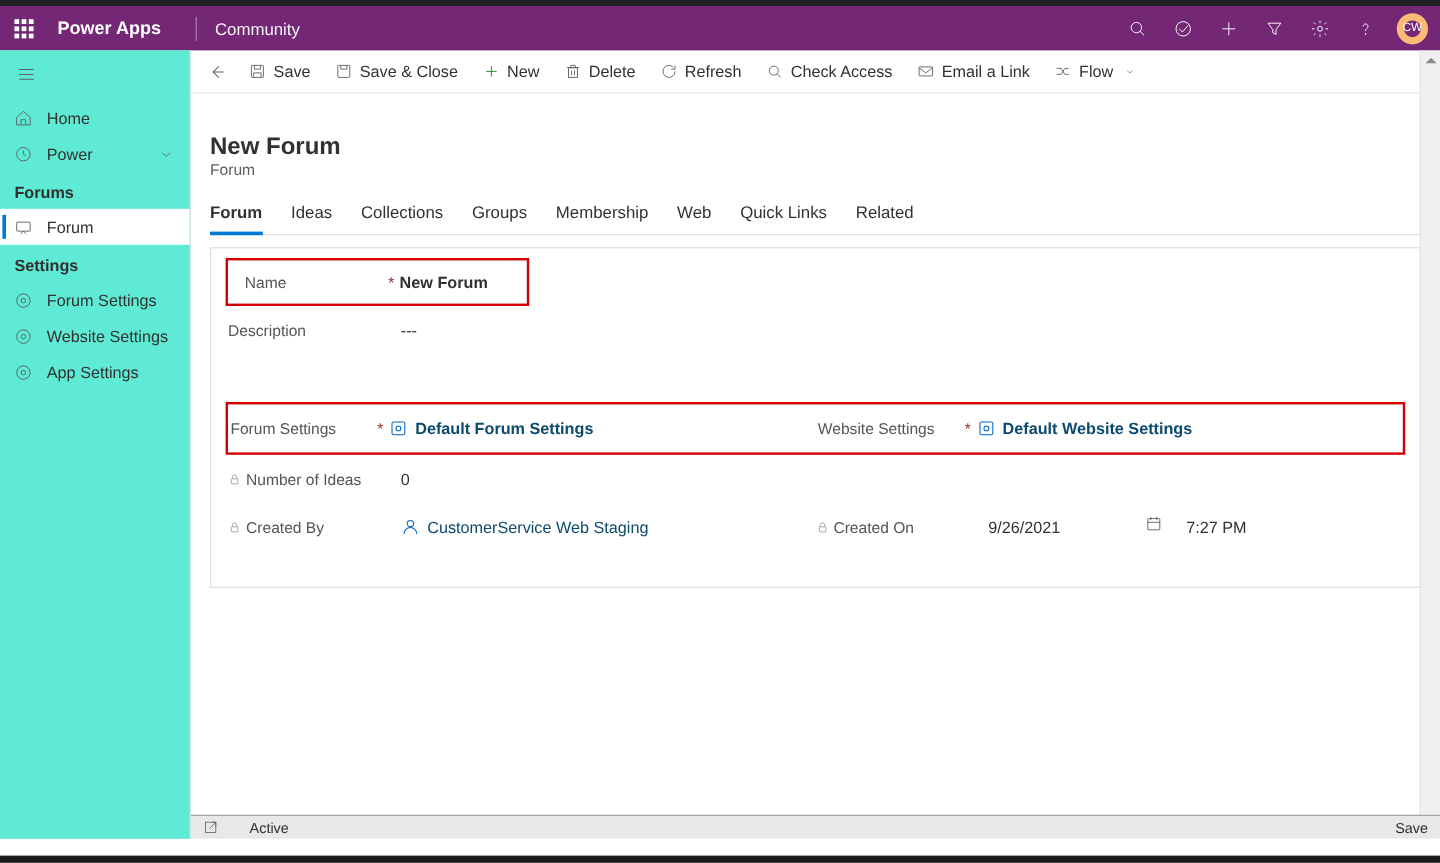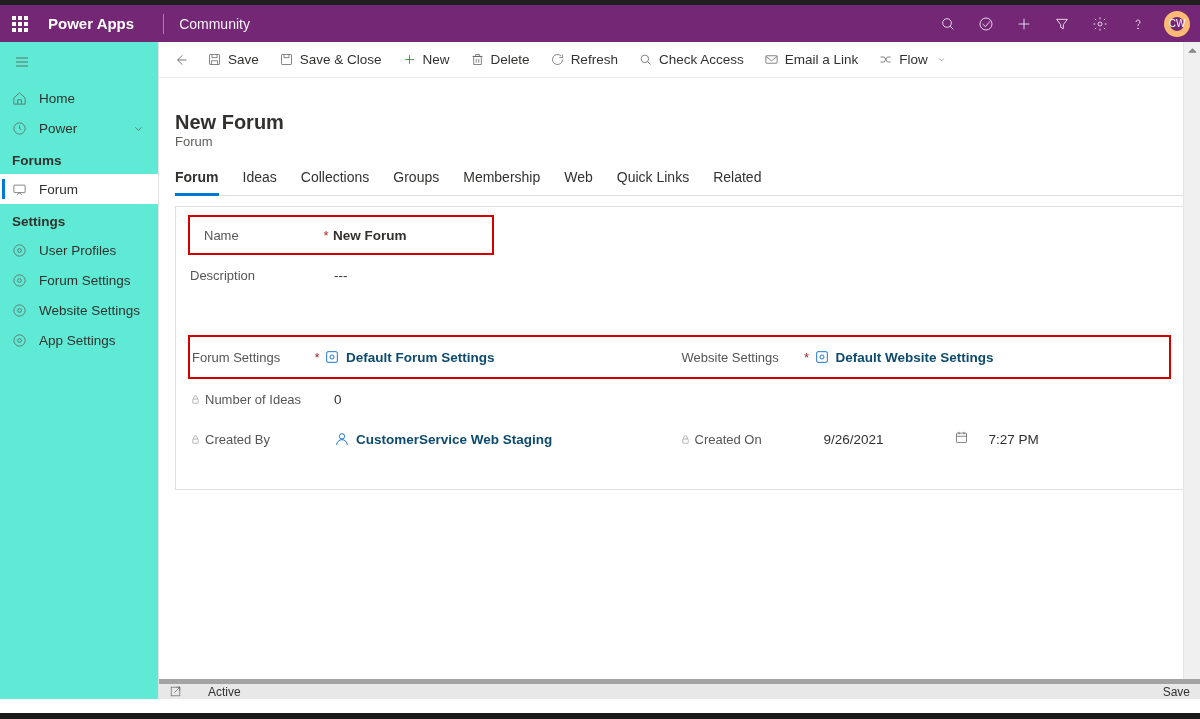--- a/index.html
+++ b/index.html
@@ -44,21 +44,21 @@
 .req{ color:#a4262c; width:14px; text-align:center; font-size:13px;}
 .val{ font-size:13.5px; color:#323130; font-weight:600;}
 .val.normal{ font-weight:400;}
 .val.link{ color:#0c4a6e; font-weight:600; display:flex; align-items:center; gap:6px; cursor:pointer;}
 .val.link svg{width:16px;height:16px;stroke:#0064bf;fill:none;stroke-width:1.3;}
 .half{ flex:1; display:flex; align-items:center; }
 .redbox{ border:2px solid #d40000; }
 .redbox-outer{ border:2px solid #d40000; margin:0 12px; padding:0; display:flex;}
 .redbox-outer .row{ flex:1; padding:0 2px 0 2px;}
 .cal svg{width:15px;height:15px;stroke:#605e5c;fill:none;stroke-width:1.2;}
-.status{ position:absolute; left:0; right:0; bottom:0; height:20px; background:#e8e8e8; display:flex; align-items:center; font-size:12px; color:#323130; padding:0 10px; border-top:5px solid #a3a3a3;}
+.status{ position:absolute; left:0; right:0; bottom:0; height:20px; background:#e8e8e8; display:flex; align-items:center; font-size:12px; color:#323130; padding:0 10px; border-top:1px solid #a3a3a3;}
 .status .sicon svg{width:13px;height:13px;stroke:#605e5c;fill:none;stroke-width:1.2;}
 .status .sbtn{ display:flex; align-items:center; gap:4px; cursor:pointer;}
 .status .right{ margin-left:auto;}
 .scrolltrack{ position:absolute; right:0; top:0; bottom:20px; width:17px; background:#f0f0f0; border-left:1px solid #e5e5e5;}
 .scrolltrack .arr{ height:17px; display:flex; align-items:center; justify-content:center;}
 .scrolltrack .arr svg{width:9px;height:9px;stroke:#8a8886;fill:#8a8886;}
 .footer-band{ height:6px; background:#1a1a1a; position:fixed; left:0; right:0; bottom:0;}
 </style>
 </head>
 <body>
@@ -154,27 +154,20 @@
         </svg>
         <span>Forum</span>
       </div>
 
     <div class="navsection">Settings</div>
     <div class="navitem">
         <svg viewBox="0 0 24 24">
           <circle cx="12" cy="12" r="3"></circle>
           <circle cx="12" cy="12" r="9"></circle>
         </svg>
-        <span>User Profiles</span>
-      </div>
-    <div class="navitem">
-        <svg viewBox="0 0 24 24">
-          <circle cx="12" cy="12" r="3"></circle>
-          <circle cx="12" cy="12" r="9"></circle>
-        </svg>
         <span>Forum Settings</span>
       </div>
     <div class="navitem">
         <svg viewBox="0 0 24 24">
           <circle cx="12" cy="12" r="3"></circle>
           <circle cx="12" cy="12" r="9"></circle>
         </svg>
         <span>Website Settings</span>
       </div>
     <div class="navitem">
@@ -262,21 +255,21 @@
         <div class="tab">Collections</div>
         <div class="tab">Groups</div>
         <div class="tab">Membership</div>
         <div class="tab">Web</div>
         <div class="tab">Quick Links</div>
         <div class="tab">Related</div>
       </div>
 
       <div class="formcard">
         <div style="padding:0 12px 0;">
-          <div class="row redbox" style="width:306px;">
+          <div class="row redbox" style="width:253px;">
             <div class="lbl" style="width:115px">
                 <span>Name</span>
               </div>
             <div class="req">*</div>
             <div class="val">New Forum</div>
           </div>
         </div>
         <div class="row">
           <div class="lbl">
               <span>Description</span>
@@ -331,21 +324,21 @@
         <div class="row">
           <div class="half">
             <div class="lbl">
                 <svg viewBox="0 0 24 24">
                   <rect x="6" y="11" width="12" height="9" rx="1"></rect>
                   <path d="M8 11 V8 a4 4 0 0 1 8 0 v3"></path>
                 </svg>
                 <span>Created By</span>
               </div>
             <div class="req"></div>
-            <div class="val link" style="font-weight:700">
+            <div class="val link" style="font-weight:400">
                 <svg viewBox="0 0 24 24">
                   <circle cx="12" cy="8" r="4"></circle>
                   <path d="M4 21 a8 8 0 0 1 16 0"></path>
                 </svg>
                 <span>CustomerService Web Staging</span>
               </div>
           </div>
           <div class="half">
             <div class="lbl" style="width:130px">
                 <svg viewBox="0 0 24 24">

